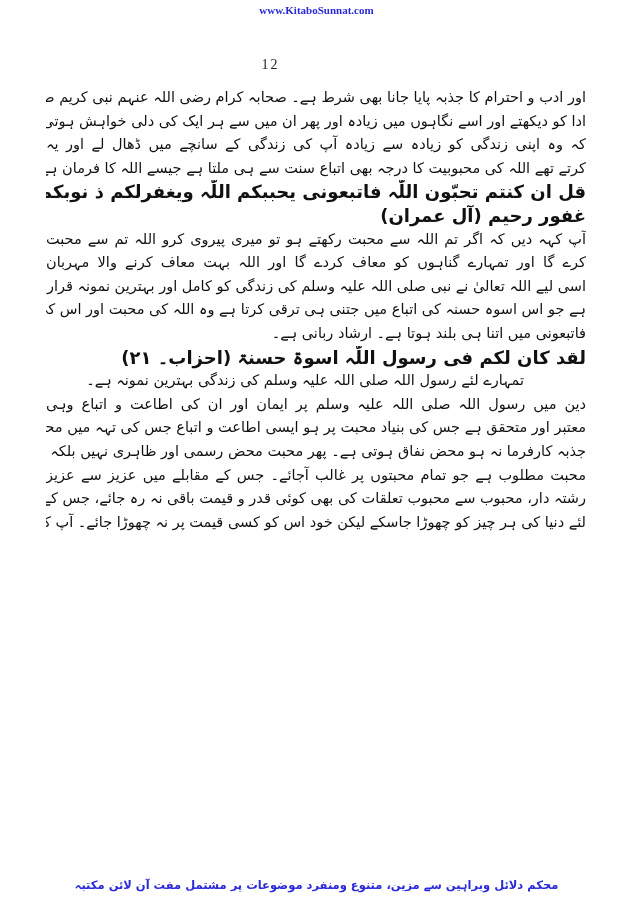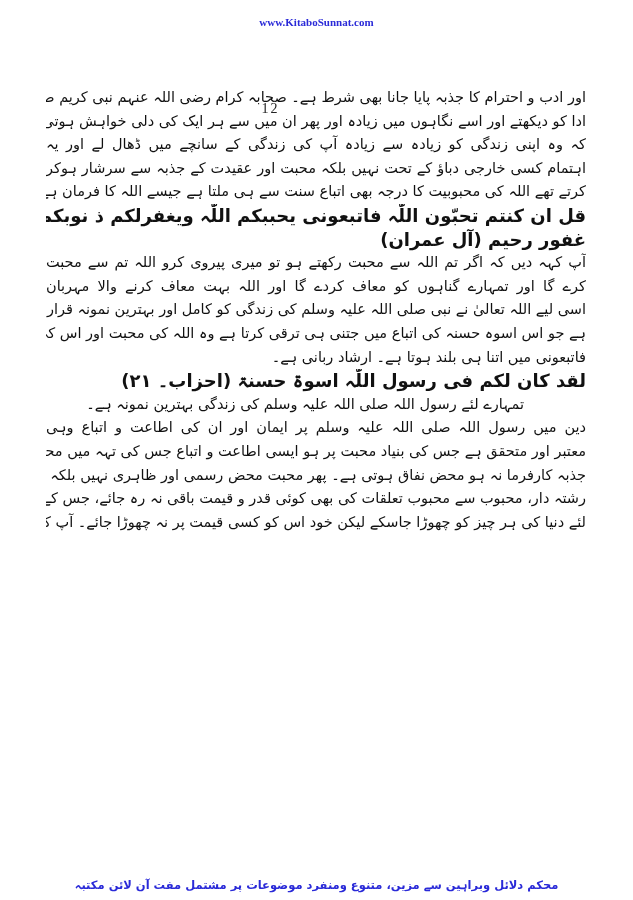--- a/index.html
+++ b/index.html
@@ -19,33 +19,31 @@
       position: absolute;
       top: 4px;
       left: 0;
       width: 633px;
       text-align: center;
       font-family: "Liberation Serif", serif;
       font-weight: bold;
       font-size: 11px;
       color: #2a2ad8;
       text-decoration: none;
-      margin-top: 12px;
     }
     .page-number {
       position: absolute;
       top: 57px;
       left: 0;
       width: 541px;
       text-align: center;
       font-family: "Liberation Serif", serif;
       font-size: 14px;
       color: #222;
       letter-spacing: 2px;
-      margin-top: 44px;
     }
     .body-text {
       position: absolute;
       top: 86px;
       left: 46px;
       width: 540px;
       direction: rtl;
       text-align: right;
     }
     .line {
@@ -81,31 +79,31 @@
 </head>
 <body>
 
 <a class="site-link">www.KitaboSunnat.com</a>
 <div class="page-number">12</div>
 
 <div class="body-text">
   <span class="line">اور ادب و احترام کا جذبہ پایا جانا بھی شرط ہے۔ صحابہ کرام رضی اللہ عنہم نبی کریم صلی</span>
   <span class="line">ادا کو دیکھتے اور اسے نگاہوں میں زیادہ اور پھر ان میں سے ہر ایک کی دلی خواہش ہوتی</span>
   <span class="line">کہ وہ اپنی زندگی کو زیادہ سے زیادہ آپ کی زندگی کے سانچے میں ڈھال لے اور یہ</span>
-  <span class="line">اہتمام کسی خارجی دباؤ کے تحت نہیں بلکہ محبت اور عقیدت کے جذبہ سے سرشار ہوکر</span>
   <span class="line">کرتے تھے اللہ کی محبوبیت کا درجہ بھی اتباع سنت سے ہی ملتا ہے جیسے اللہ کا فرمان ہے</span>
   <span class="line verse">قل ان کنتم تحبّون اللّٰہ فاتبعونی یحببکم اللّٰہ ویغفرلکم ذ نوبکم واللّٰہ</span>
   <span class="line verse short">غفور رحیم (آل عمران)</span>
   <span class="line">آپ کہہ دیں کہ اگر تم اللہ سے محبت رکھتے ہو تو میری پیروی کرو اللہ تم سے محبت</span>
   <span class="line">کرے گا اور تمہارے گناہوں کو معاف کردے گا اور اللہ بہت معاف کرنے والا مہربان</span>
   <span class="line">اسی لیے اللہ تعالیٰ نے نبی صلی اللہ علیہ وسلم کی زندگی کو کامل اور بہترین نمونہ قرار دیا</span>
   <span class="line">ہے جو اس اسوہ حسنہ کی اتباع میں جتنی ہی ترقی کرتا ہے وہ اللہ کی محبت اور اس کی</span>
   <span class="line short">فاتبعونی میں اتنا ہی بلند ہوتا ہے۔ ارشاد ربانی ہے۔</span>
   <span class="line verse short">لقد کان لکم فی رسول اللّٰہ اسوۃ حسنۃ (احزاب۔ ۲۱)</span>
   <span class="line indent-right">تمہارے لئے رسول اللہ صلی اللہ علیہ وسلم کی زندگی بہترین نمونہ ہے۔</span>
   <span class="line">دین میں رسول اللہ صلی اللہ علیہ وسلم پر ایمان اور ان کی اطاعت و اتباع وہی</span>
   <span class="line">معتبر اور متحقق ہے جس کی بنیاد محبت پر ہو ایسی اطاعت و اتباع جس کی تہہ میں محبت کا</span>
   <span class="line">جذبہ کارفرما نہ ہو محض نفاق ہوتی ہے۔ پھر محبت محض رسمی اور ظاہری نہیں بلکہ ایسی</span>
+  <span class="line">محبت مطلوب ہے جو تمام محبتوں پر غالب آجائے۔ جس کے مقابلے میں عزیز سے عزیز</span>
   <span class="line">رشتہ دار، محبوب سے محبوب تعلقات کی بھی کوئی قدر و قیمت باقی نہ رہ جائے، جس کے</span>
   <span class="line">لئے دنیا کی ہر چیز کو چھوڑا جاسکے لیکن خود اس کو کسی قیمت پر نہ چھوڑا جائے۔ آپ کا</span>
 </div>
 
 <div class="footer">محکم دلائل وبراہین سے مزین، متنوع ومنفرد موضوعات پر مشتمل مفت آن لائن مکتبہ</div>
 
 </body></html>

